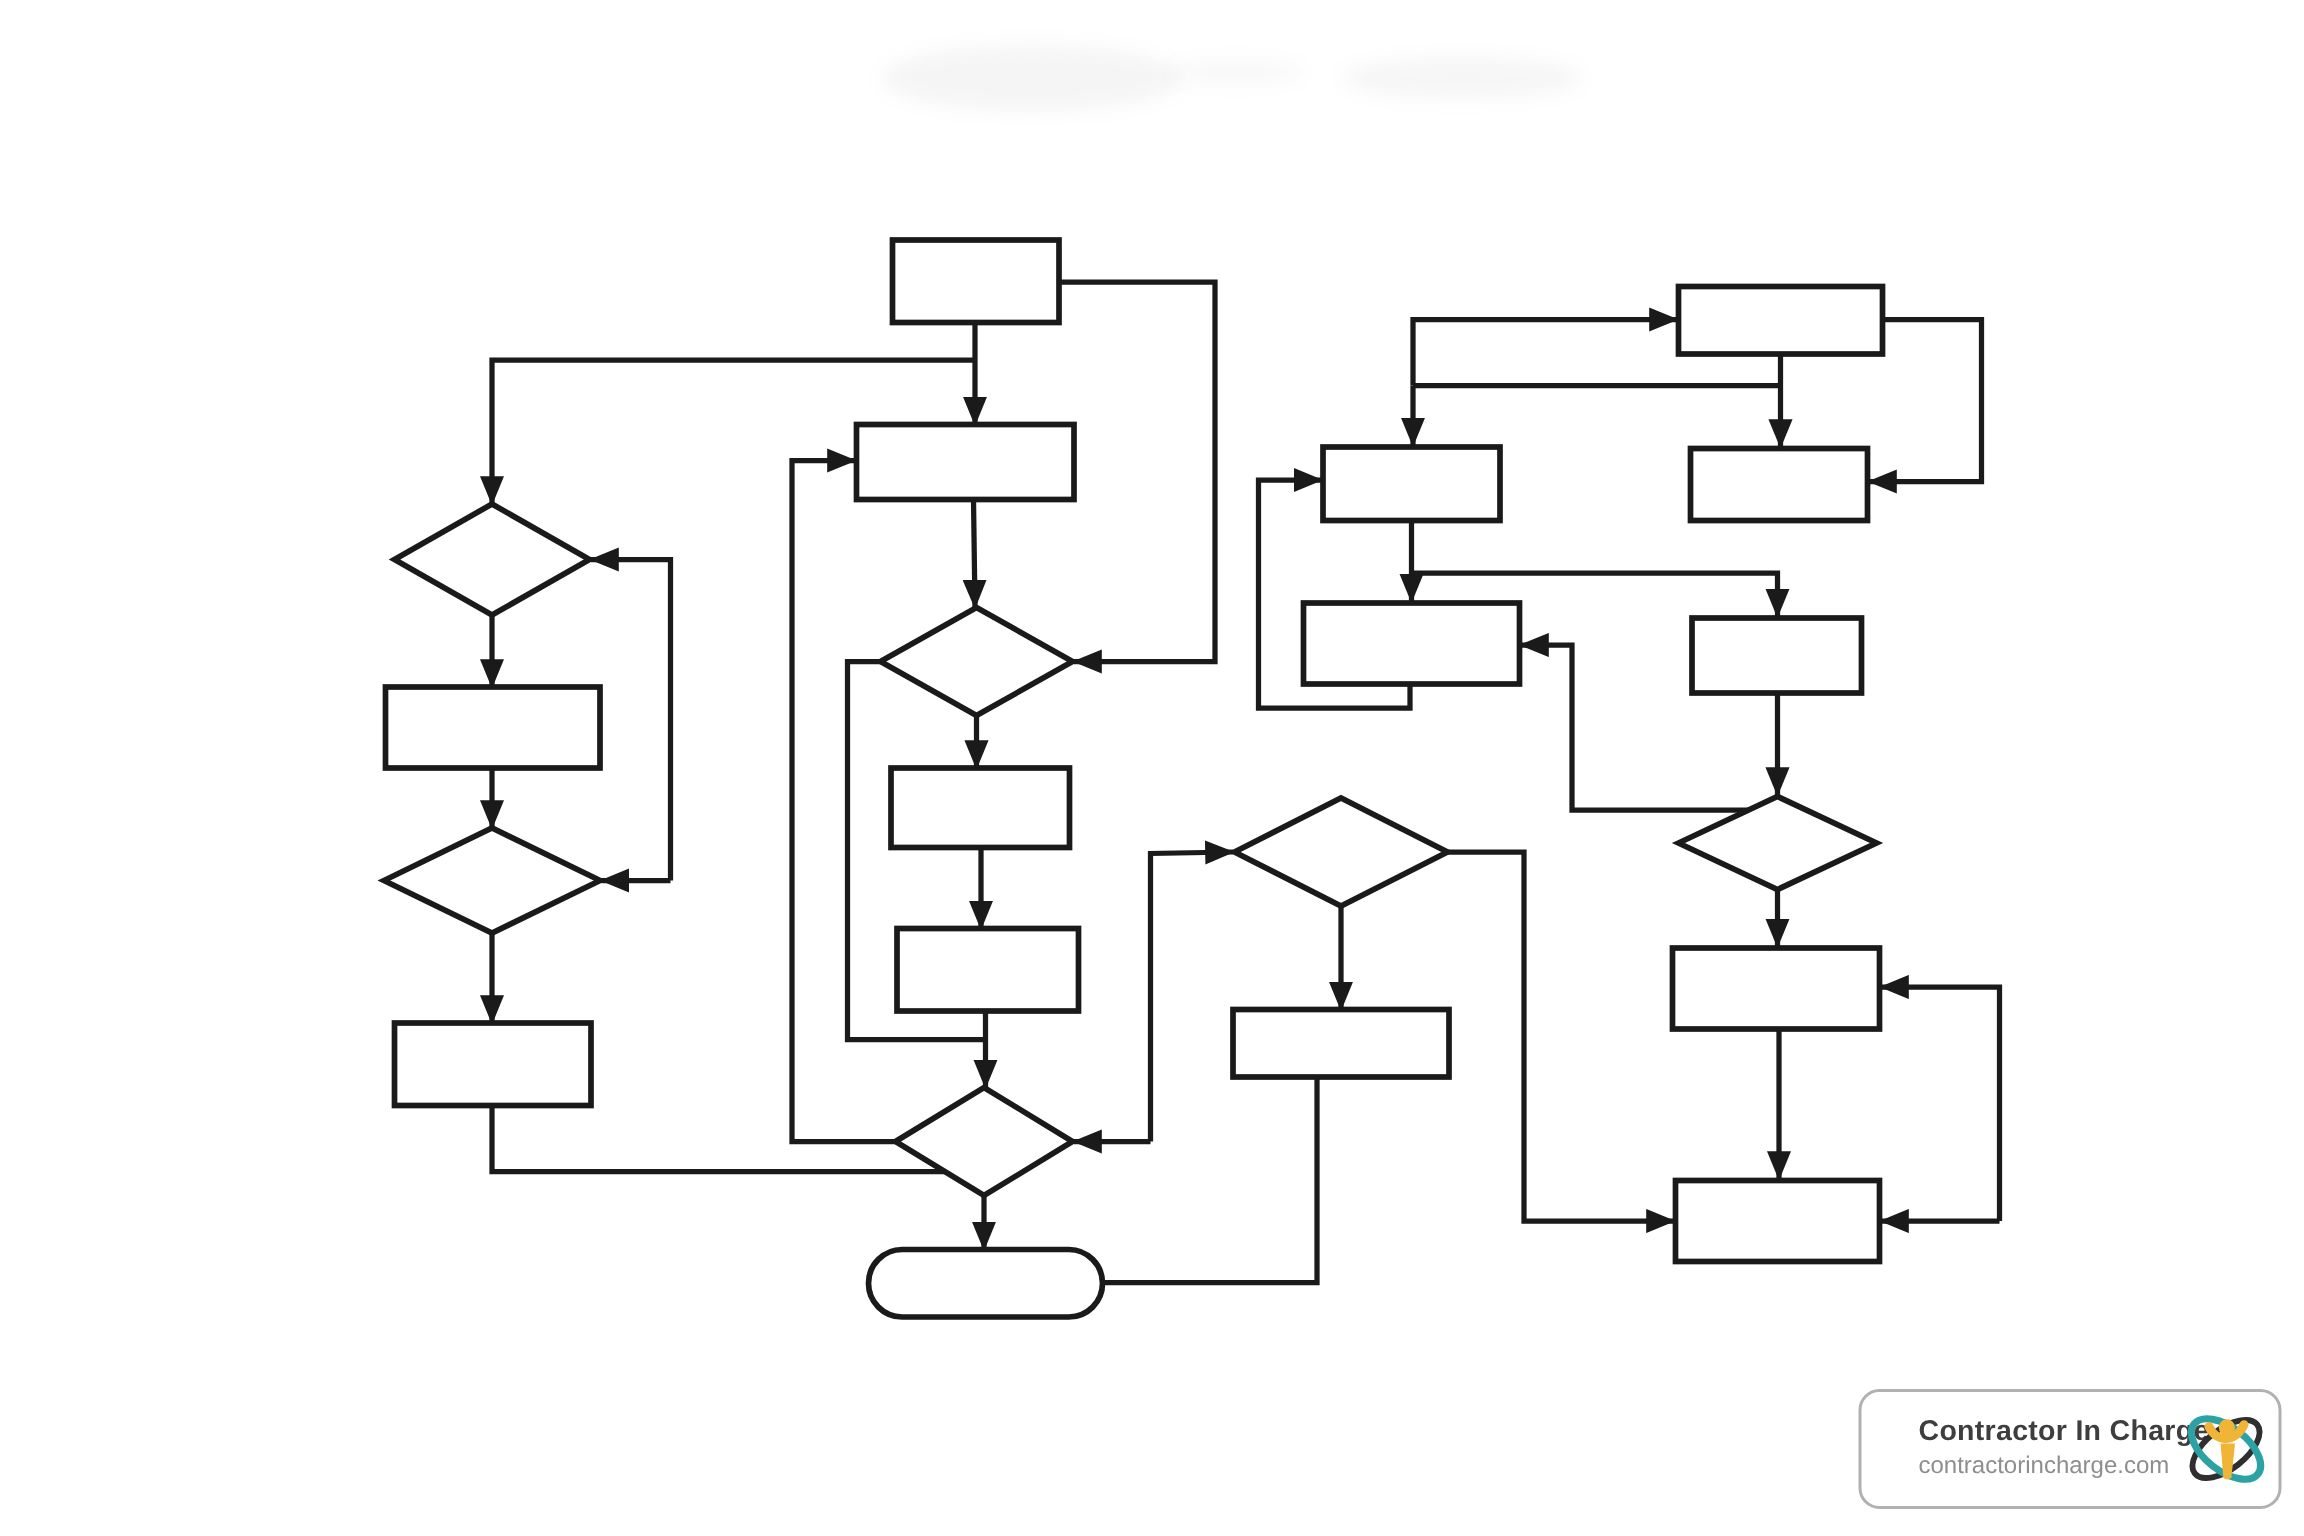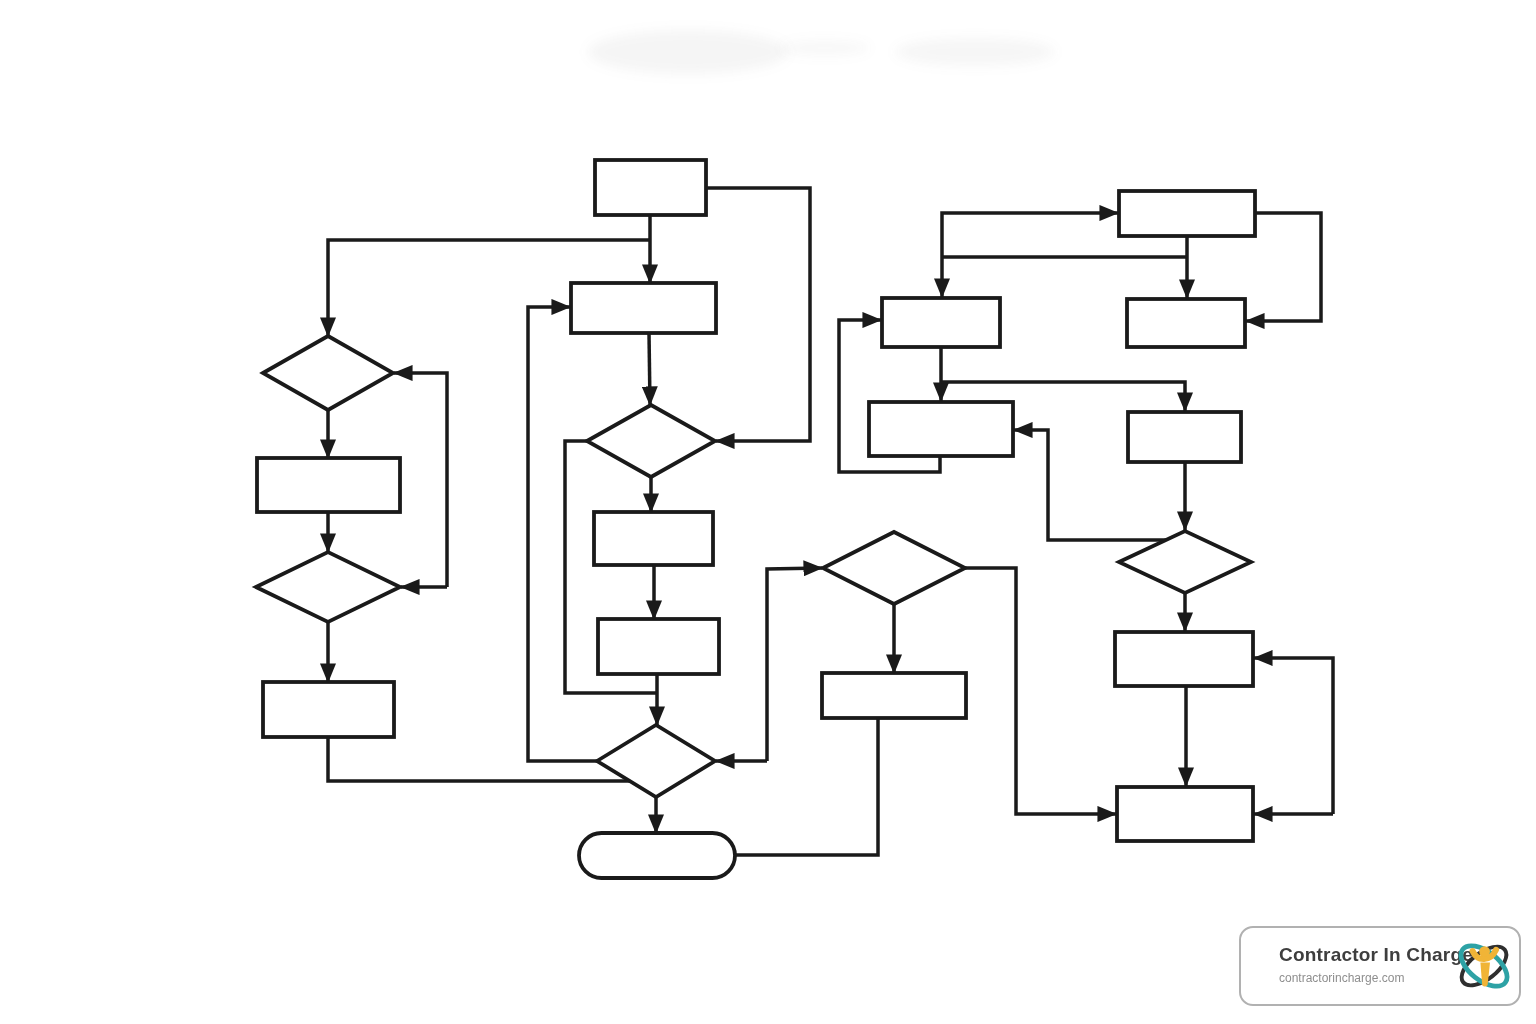--- a/index.html
+++ b/index.html
@@ -13,21 +13,21 @@
   .ghost2{left:895px;top:38px;width:160px;height:28px;background:rgba(80,80,80,0.05);}
   .ghost3{left:780px;top:40px;width:90px;height:16px;background:rgba(80,80,80,0.04);}
   .badge{
     position:absolute;left:1239px;top:926px;width:282px;height:80px;
     box-sizing:border-box;border:2px solid #b1b1b1;border-radius:14px;background:#ffffff;
     display:flex;align-items:center;justify-content:flex-start;
     padding:0 6px 0 38px;
   }
   .badge-text{display:flex;flex-direction:column;justify-content:center;min-width:172px;}
   .badge-title{font-size:19px;font-weight:700;color:#3e3e3e;line-height:24px;letter-spacing:0.2px;white-space:nowrap;}
-  .badge-url{font-size:12px;font-weight:400;color:#8e8e8e;line-height:22px;white-space:nowrap;}
+  .badge-url{font-size:16px;font-weight:400;color:#8e8e8e;line-height:22px;white-space:nowrap;}
   .badge-logo{width:62px;height:60px;flex:0 0 auto;margin-left:2px;}
 </style>
 </head>
 <body>
 
 <div class="stage">
 
   <svg id="diagram" viewBox="0 0 1536 1024" xmlns="http://www.w3.org/2000/svg">
       <defs>
         <marker id="arrowhead" markerWidth="5.6" markerHeight="4.6" refX="5.3" refY="2.3" orient="auto">

